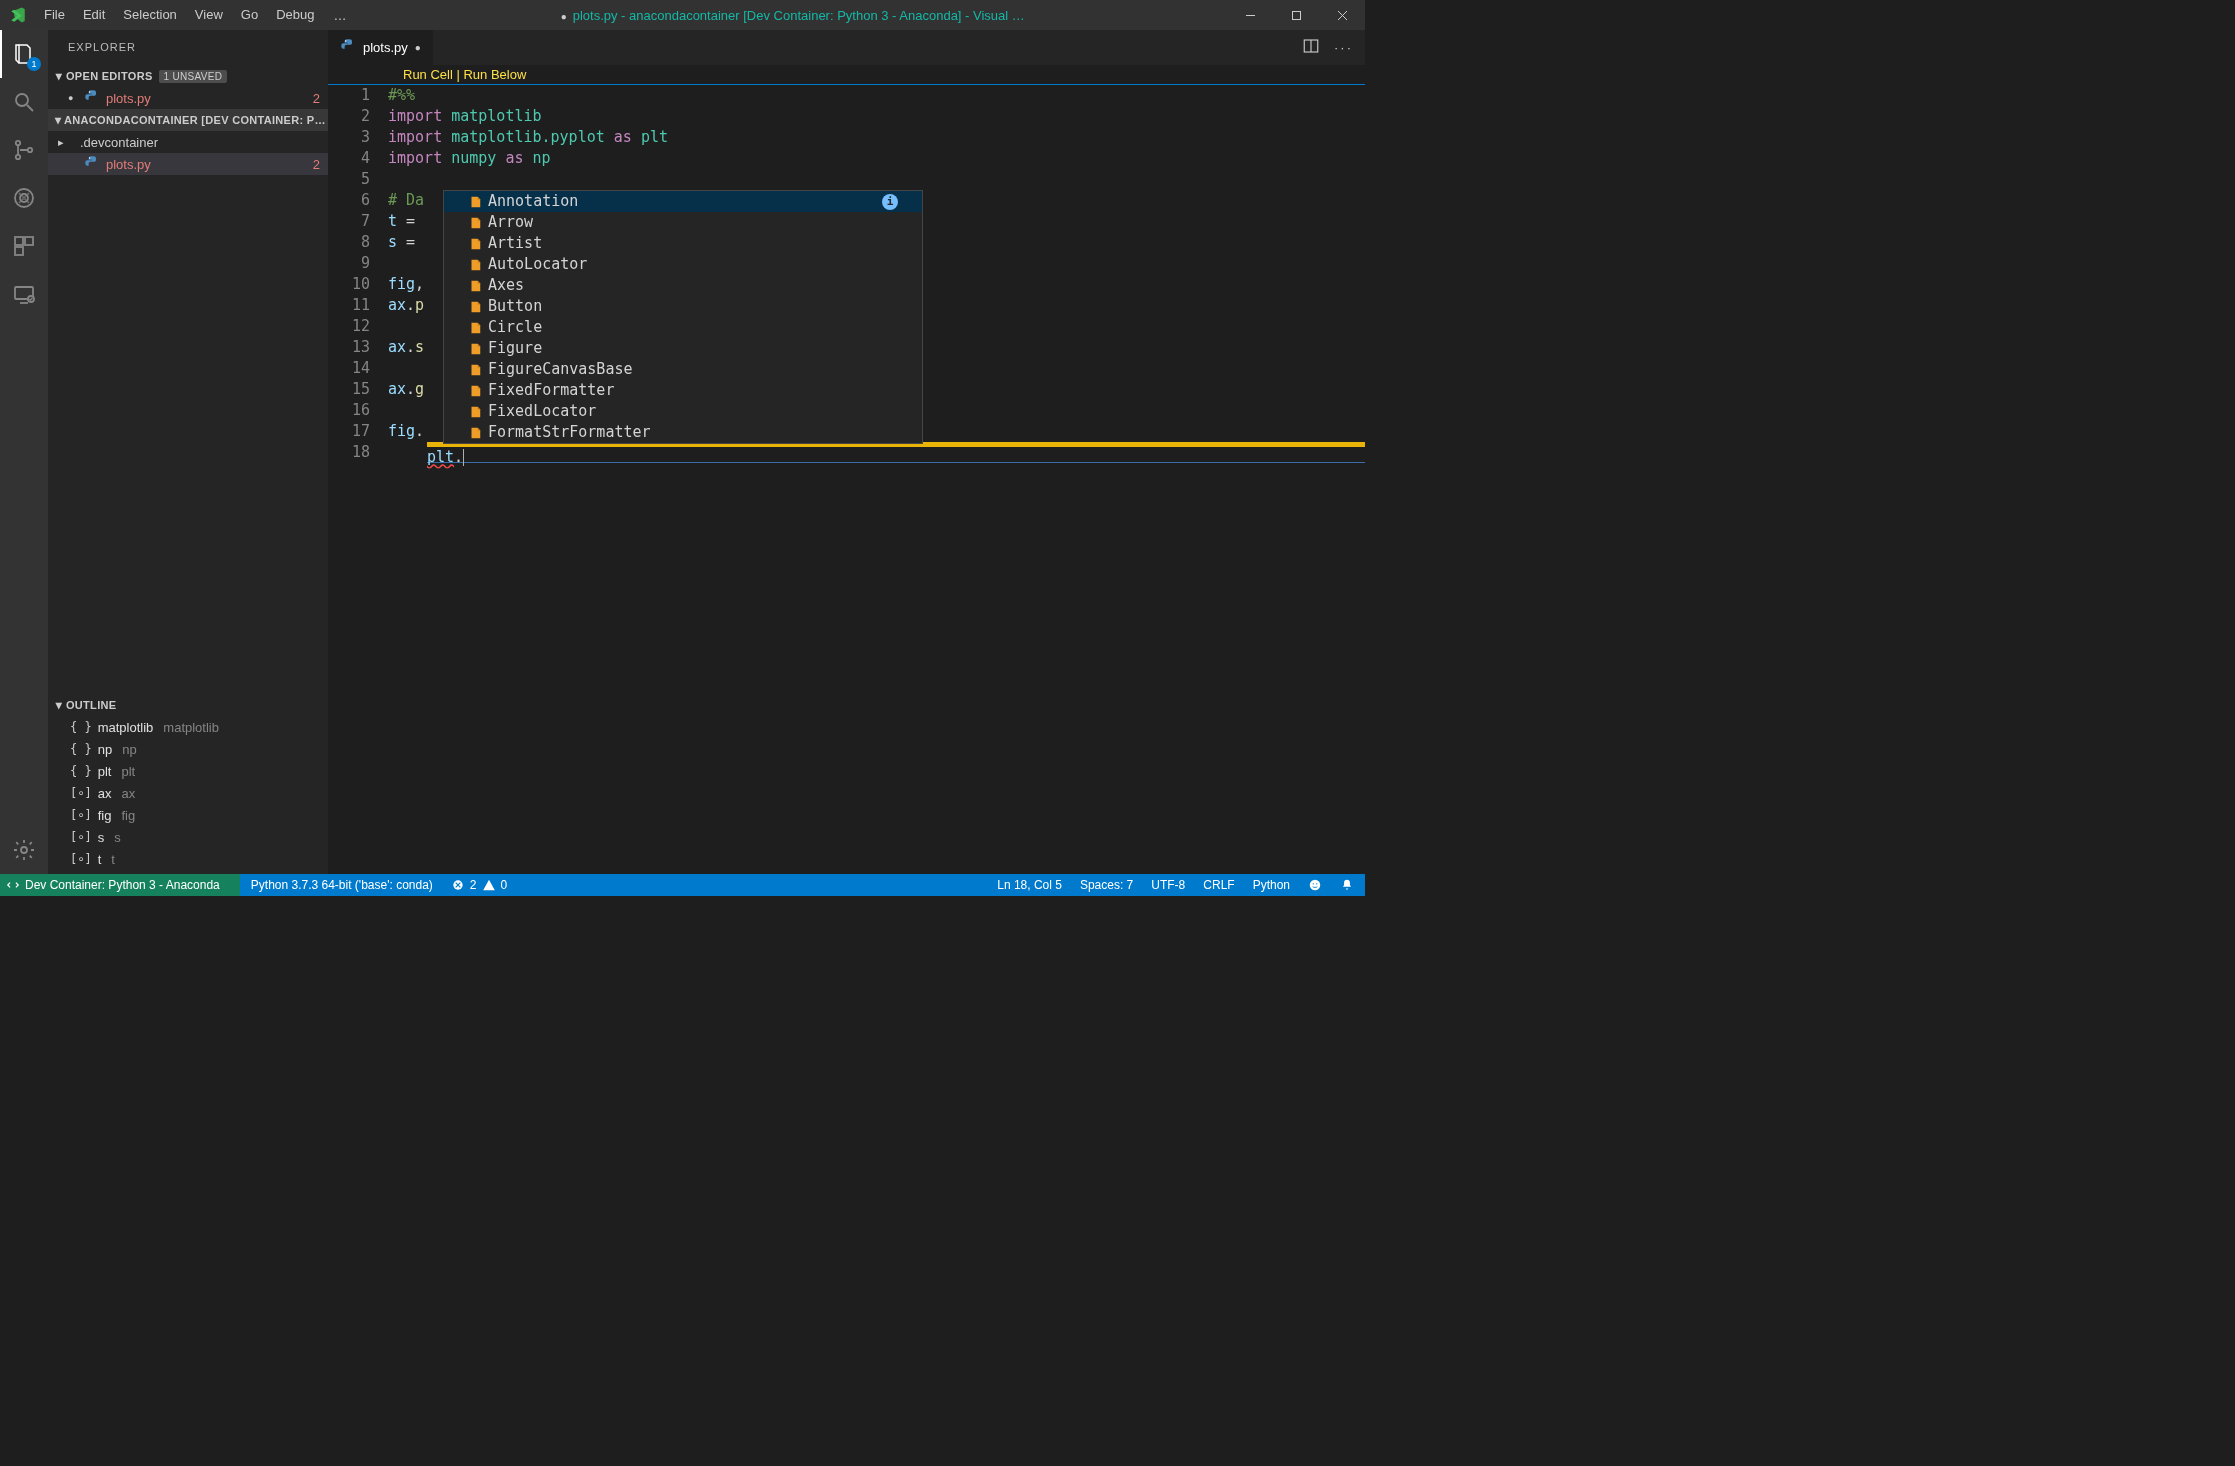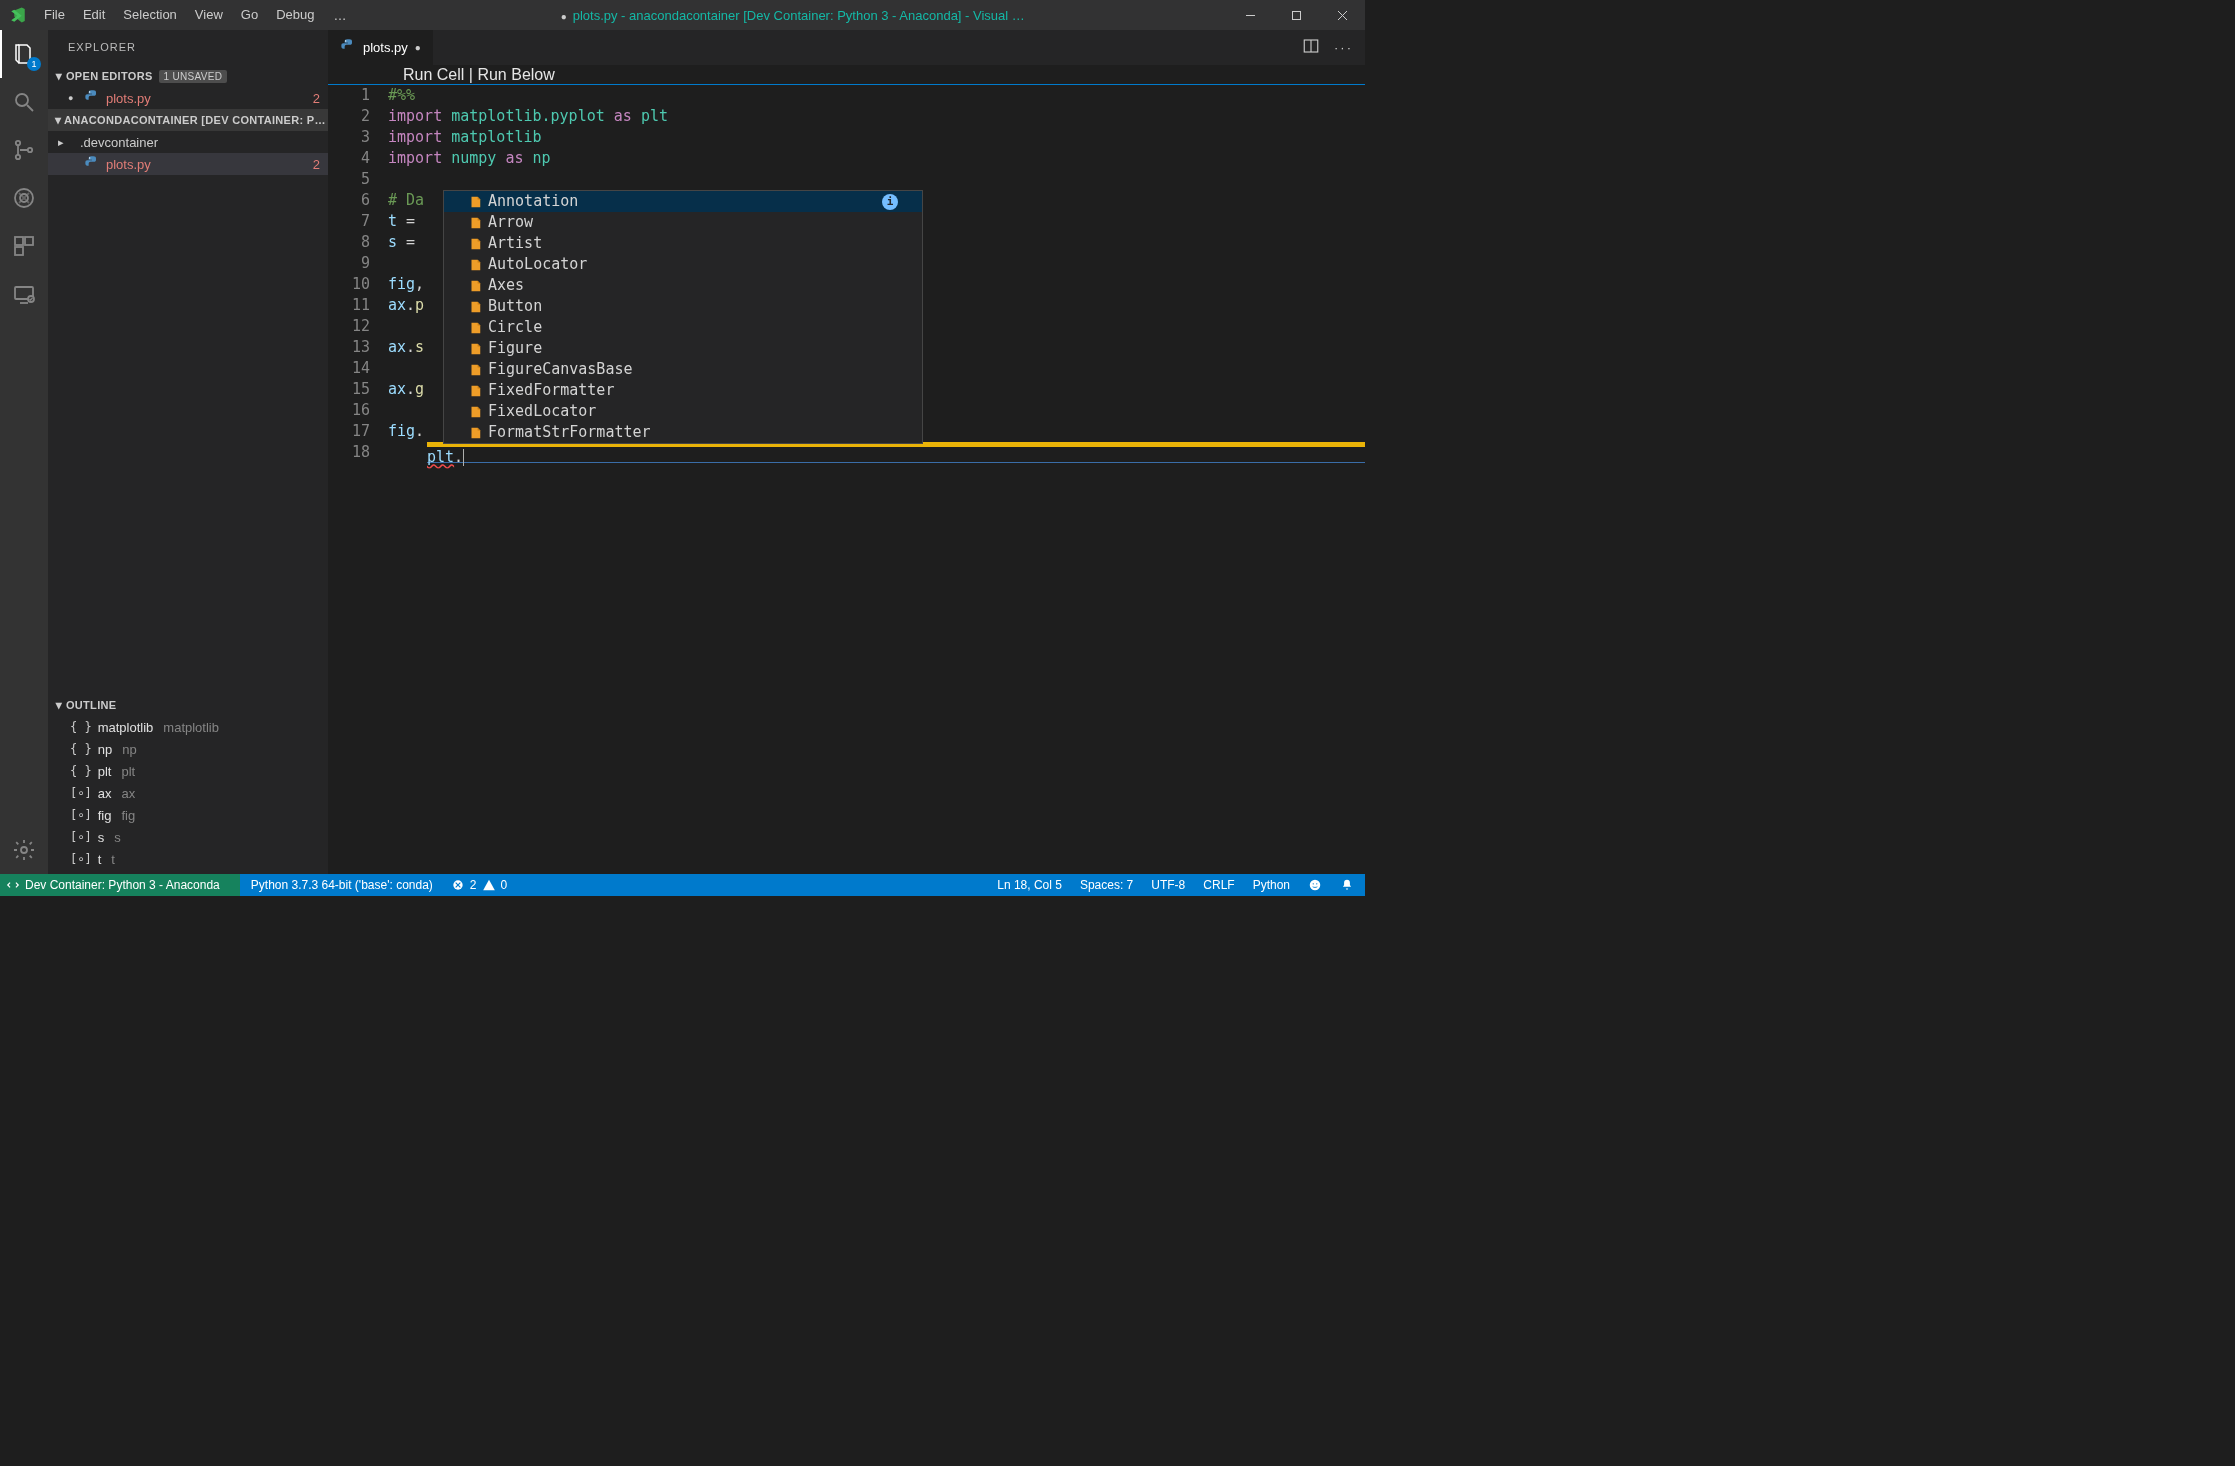--- a/index.html
+++ b/index.html
@@ -128,21 +128,21 @@
 }
 .tab {
   display:flex; align-items:center; gap:7px; padding:0 12px;
   background:#1e1e1e; color:#ffffff; font-size:13px;
   border-right:1px solid #252526;
 }
 .tab .dirty { font-size:10px; color:#cccccc;}
 .tabbar .tab-actions { margin-left:auto; display:flex; align-items:center; gap:14px; padding-right:12px; color:#cccccc;}
 .codelens {
   height:20px; line-height:20px; padding-left:75px;
-  font-size:16px; color:#e5e5e5;
+  font-size:13px; color:#fde047;
   border-bottom:1px solid #007acc;
   background:#1e1e1e;
 }
 .editor-body {
   flex:1; display:flex; font-family:Consolas,Menlo,monospace; font-size:15px;
   line-height:21px; position:relative; min-height:0; overflow:hidden;
 }
 .gutter {
   width:60px; text-align:right; color:#858585; padding-right:18px;
 }
@@ -530,22 +530,22 @@
               <span class="sicon">
       <svg viewBox="0 0 16 16">
                   <path fill="#ee9d28" d="M4 2h7l3 3v9H4z"></path>
                   <path fill="#c77c12" d="M11 2v3h3z"></path>
                 </svg>
     </span>
     <span class="slabel">FormatStrFormatter</span>
             </div>
           </div>
       <div class="line"><span class="tok-cmt">#%%</span></div>
+          <div class="line"><span class="tok-key">import</span> <span class="tok-mod">matplotlib</span></div>
           <div class="line"><span class="tok-key">import</span> <span class="tok-mod">matplotlib.pyplot</span> <span class="tok-key">as</span> <span class="tok-mod">plt</span></div>
-          <div class="line"><span class="tok-key">import</span> <span class="tok-mod">matplotlib</span></div>
           <div class="line"><span class="tok-key">import</span> <span class="tok-mod">numpy</span> <span class="tok-key">as</span> <span class="tok-mod">np</span></div>
           <div class="line"></div>
           <div class="line"><span class="tok-cmt"># Da</span></div>
           <div class="line"><span class="tok-id">t</span> <span class="tok-plain">= </span></div>
           <div class="line"><span class="tok-id">s</span> <span class="tok-plain">= </span></div>
           <div class="line"></div>
           <div class="line"><span class="tok-id">fig</span><span class="tok-plain">,</span></div>
           <div class="line"><span class="tok-id">ax</span><span class="tok-plain">.</span><span class="tok-func">p</span></div>
           <div class="line"></div>
           <div class="line"><span class="tok-id">ax</span><span class="tok-plain">.</span><span class="tok-func">s</span></div>

